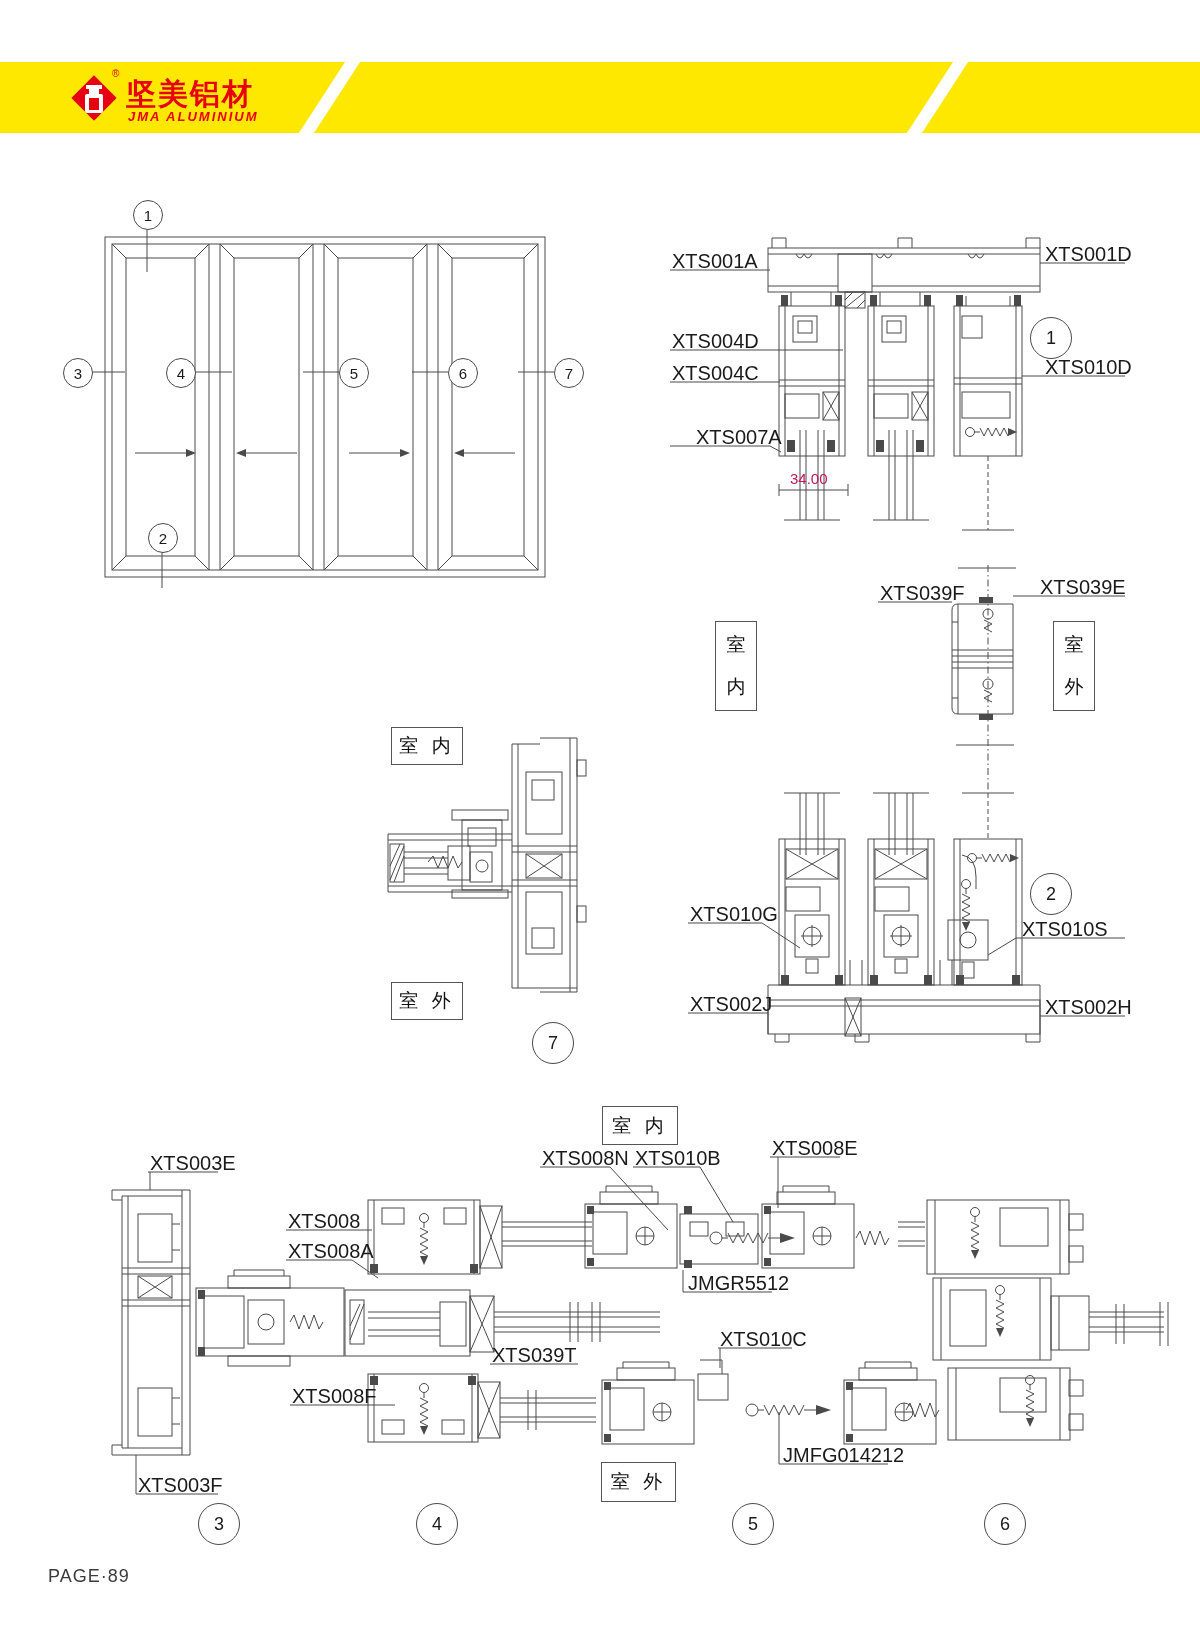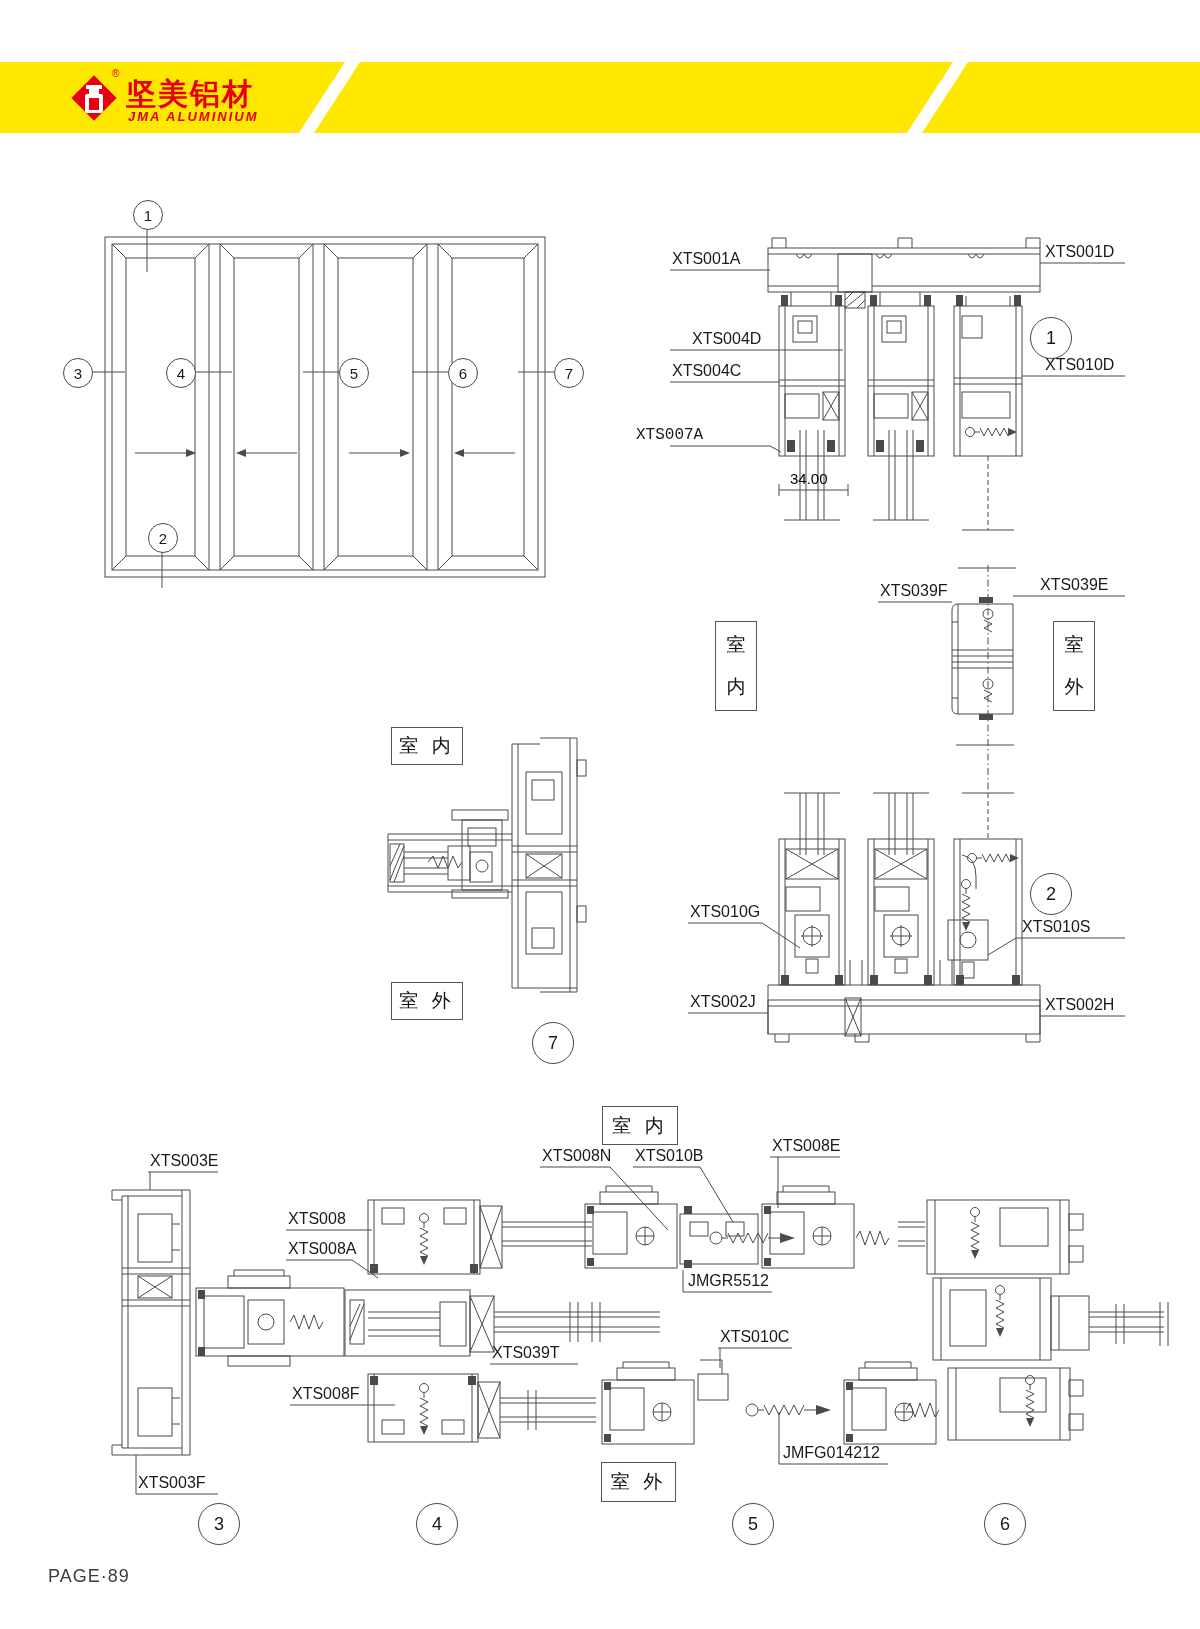--- a/index.html
+++ b/index.html
@@ -12,22 +12,22 @@
   .brand-en{position:absolute;left:128px;top:109px;font-size:13px;font-weight:bold;font-style:italic;color:#E60012;letter-spacing:2px;}
   .reg{position:absolute;left:112px;top:68px;font-size:10px;color:#E60012;}
   .title{position:absolute;left:372px;top:84px;font-size:25px;font-weight:bold;color:#E60012;letter-spacing:1px;}
   
   svg.draw{position:absolute;left:0;top:0;width:1200px;height:1629px;}
   svg.draw path,svg.draw rect,svg.draw circle,svg.draw line{stroke:#4a4a4a;fill:none;stroke-width:1;}
   svg.draw .fg{fill:#4a4a4a;stroke:none;}
   svg.draw .dash{stroke-dasharray:5 3;}
   svg.draw .ddot{stroke-dasharray:7 3 1.5 3;}
   
-  .lbl{position:absolute;font-size:16px;color:#1a1a1a;white-space:nowrap;}
-  .dim{position:absolute;font-size:15px;color:#000000;white-space:nowrap;}
+  .lbl{position:absolute;font-size:20px;color:#1a1a1a;white-space:nowrap;}
+  .dim{position:absolute;font-size:15px;color:#be185d;white-space:nowrap;}
   .co{position:absolute;border:1.3px solid #4a4a4a;border-radius:50%;display:flex;
       align-items:center;justify-content:center;color:#1a1a1a;background:#fff;}
   .co-s{width:28px;height:28px;font-size:15px;}
   .co-b{width:40px;height:40px;font-size:18px;}
   .room{position:absolute;border:1.5px solid #555;display:flex;align-items:center;
         justify-content:center;color:#111;background:#fff;font-size:19px;letter-spacing:4px;}
   .roomv{position:absolute;border:1.5px solid #555;display:flex;flex-direction:column;align-items:center;
          justify-content:center;gap:16px;color:#111;background:#fff;font-size:19px;}
   .footer{position:absolute;left:48px;top:1566px;font-size:18px;color:#3b3b3b;letter-spacing:1px;}
 </style>
@@ -356,23 +356,23 @@
     <span>室</span>
     <span>外</span>
   </div>
   <div class="room" style="left:391px;top:727px;width:70px;height:36px;">室 内</div>
   <div class="room" style="left:391px;top:982px;width:70px;height:36px;">室 外</div>
   <div class="room" style="left:602px;top:1106px;width:74px;height:37px;">室 内</div>
   <div class="room" style="left:601px;top:1462px;width:73px;height:38px;">室 外</div>
 
   <div class="lbl" style="left:672px;top:250px;">XTS001A</div>
   <div class="lbl" style="left:1045px;top:243px;">XTS001D</div>
-  <div class="lbl" style="left:672px;top:330px;margin-left:20px;">XTS004D</div>
+  <div class="lbl" style="left:672px;top:330px;">XTS004D</div>
   <div class="lbl" style="left:672px;top:362px;">XTS004C</div>
-  <div class="lbl" style="left:636px;top:426px;font-family:Liberation Mono, monospace;">XTS007A</div>
+  <div class="lbl" style="left:696px;top:426px;">XTS007A</div>
   <div class="lbl" style="left:1045px;top:356px;">XTS010D</div>
   <div class="dim" style="left:790px;top:470px;">34.00</div>
 
   <div class="lbl" style="left:880px;top:582px;text-align:center;">XTS039F</div>
   <div class="lbl" style="left:1040px;top:576px;">XTS039E</div>
 
   <div class="lbl" style="left:690px;top:903px;">XTS010G</div>
   <div class="lbl" style="left:1022px;top:918px;">XTS010S</div>
   <div class="lbl" style="left:690px;top:993px;">XTS002J</div>
   <div class="lbl" style="left:1045px;top:996px;">XTS002H</div>

